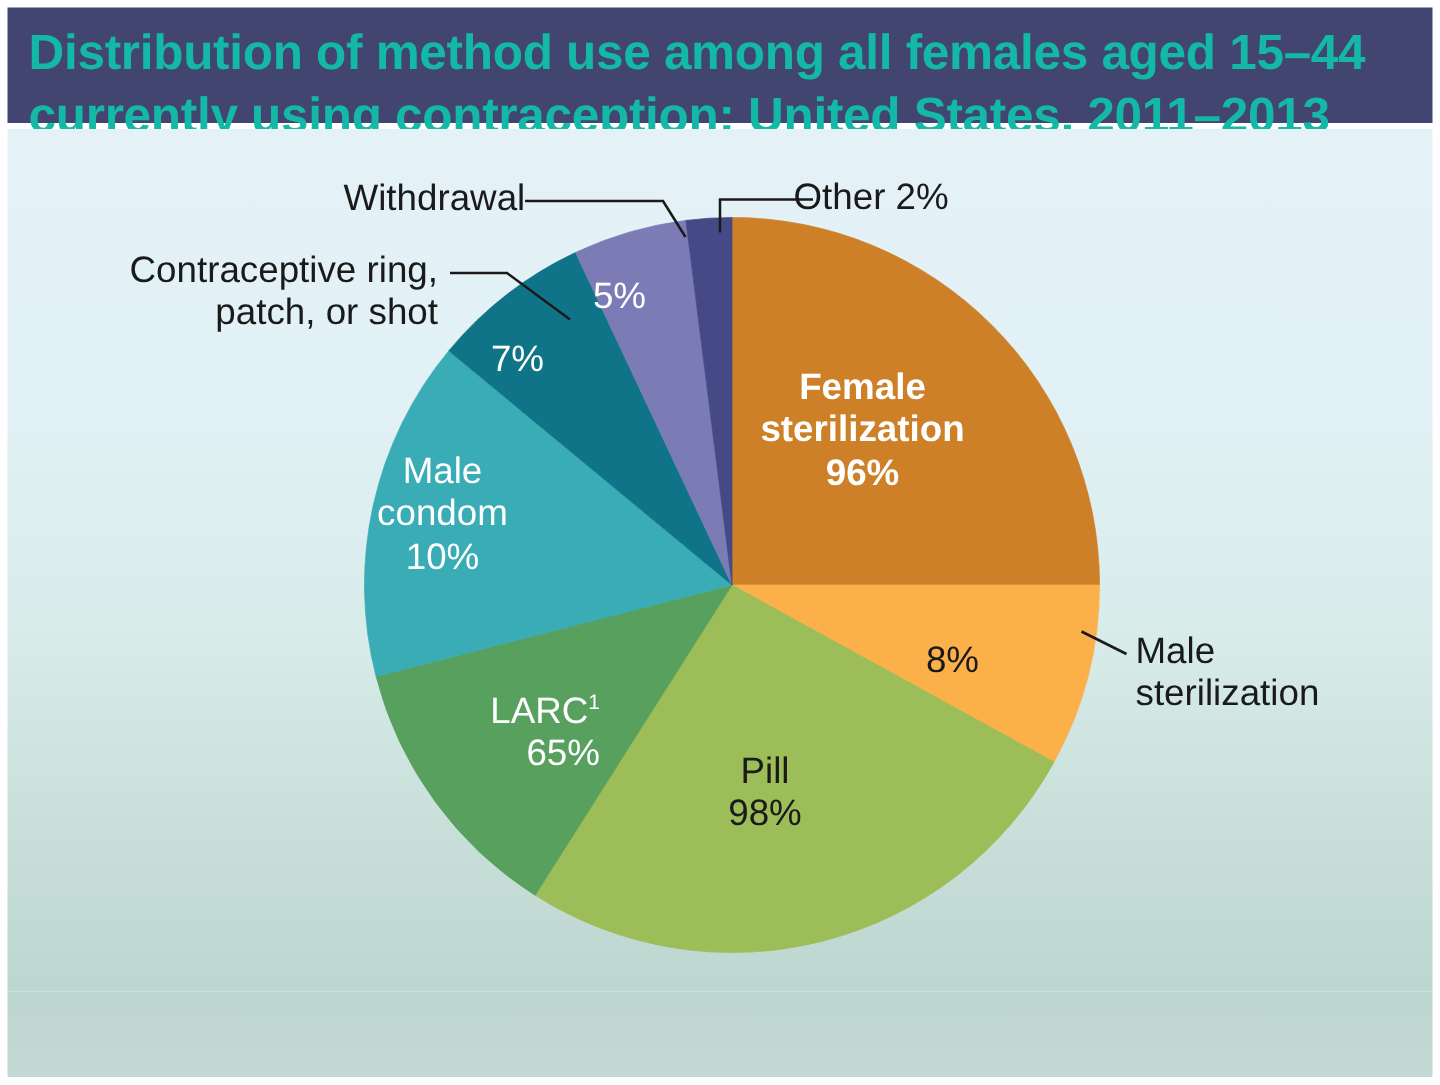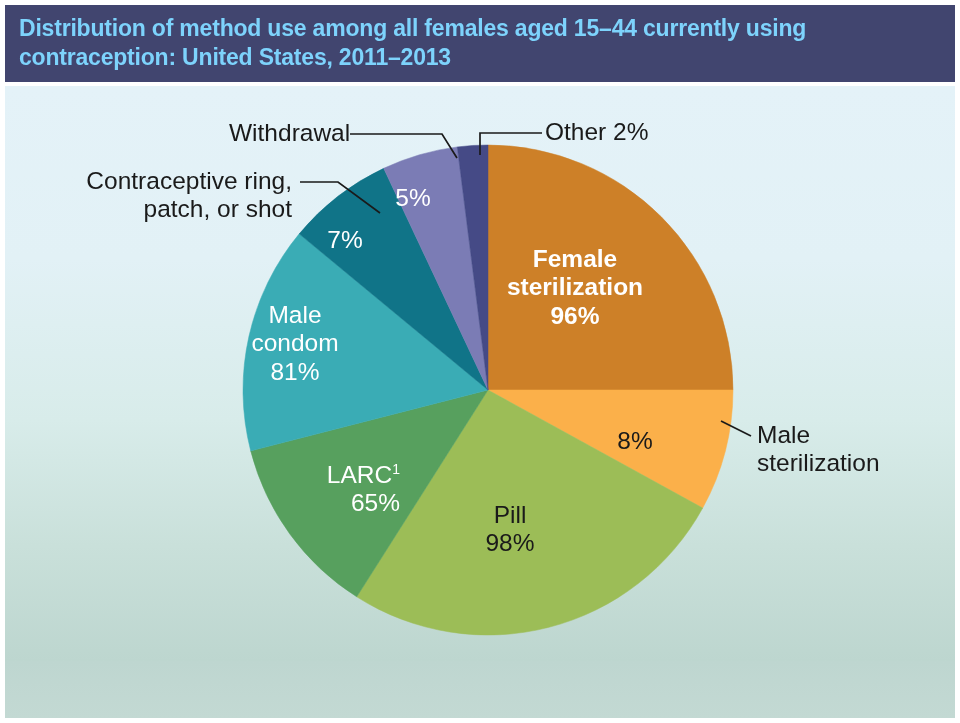--- a/index.html
+++ b/index.html
@@ -18,22 +18,22 @@
   #title-bar {
     position:absolute;
     left:5px; top:5px;
     width:950px; height:77px;
     background:#41456f;
   }
   #title-text {
     position:absolute;
     left:14px; top:9px;
     width:926px;
-    color:#7dd3fc;
-    font-size:23px;
+    color:#14b8a6;
+    font-size:33px;
     font-weight:bold;
     line-height:1.28;
     letter-spacing:-0.2px;
   }
   
   #plot-panel {
     position:absolute;
     left:5px; top:86px;
     width:950px; height:575px;
     background:linear-gradient(to bottom,#e4f2f8 0%,#e2f1f6 30%,#d8ecea 58%,#c9e0da 80%,#bdd6cf 100%);
@@ -64,21 +64,21 @@
   
   .callout {
     position:absolute;
     color:#1a1a1a;
     font-size:24.5px;
     line-height:1.16;
     white-space:nowrap;
   }
   #cal-withdrawal { left:224px; top:33px; text-align:left; }
   #cal-ring       { left:73px;  top:81px; text-align:right; width:214px; }
-  #cal-other      { left:540px; top:32px; text-align:right; }
+  #cal-other      { left:524px; top:32px; text-align:right; }
   #cal-male-ster  { left:752px; top:335px; text-align:left; }
 
   
   #footnote-panel {
     position:absolute;
     left:5px; top:661px;
     width:950px; height:57px;
     background:linear-gradient(to bottom,#bed6d0 0%,#c3d9d3 100%);
   }
   #footnote-text {
@@ -135,21 +135,21 @@
     </div>
 
     <div class="slice-label light" id="lbl-larc">
       <span>LARC</span><sup>1</sup><br>
       <span>65%</span>
     </div>
 
     <div class="slice-label light" id="lbl-condom">
       <span>Male</span><br>
       <span>condom</span><br>
-      <span>81%</span>
+      <span>10%</span>
     </div>
 
     <div class="slice-label dark" id="lbl-male-ster">8%</div>
 
     <div class="slice-label light" id="lbl-ring">7%</div>
 
     <div class="slice-label light" id="lbl-withdraw">5%</div>
 
     <div class="callout" id="cal-withdrawal">Withdrawal</div>
 

